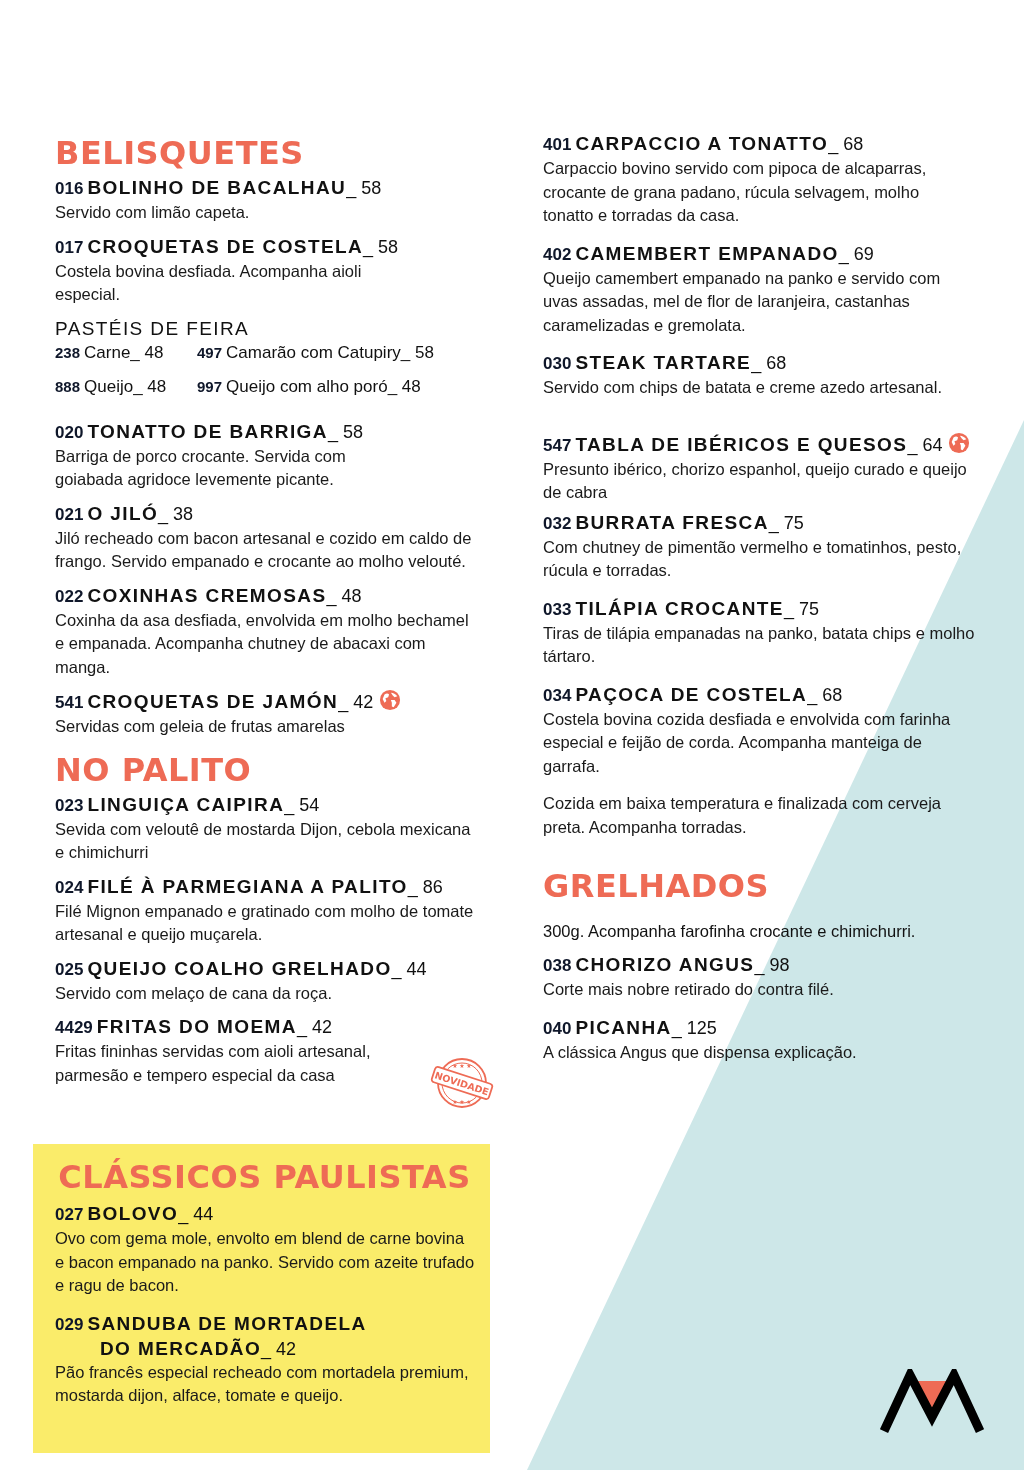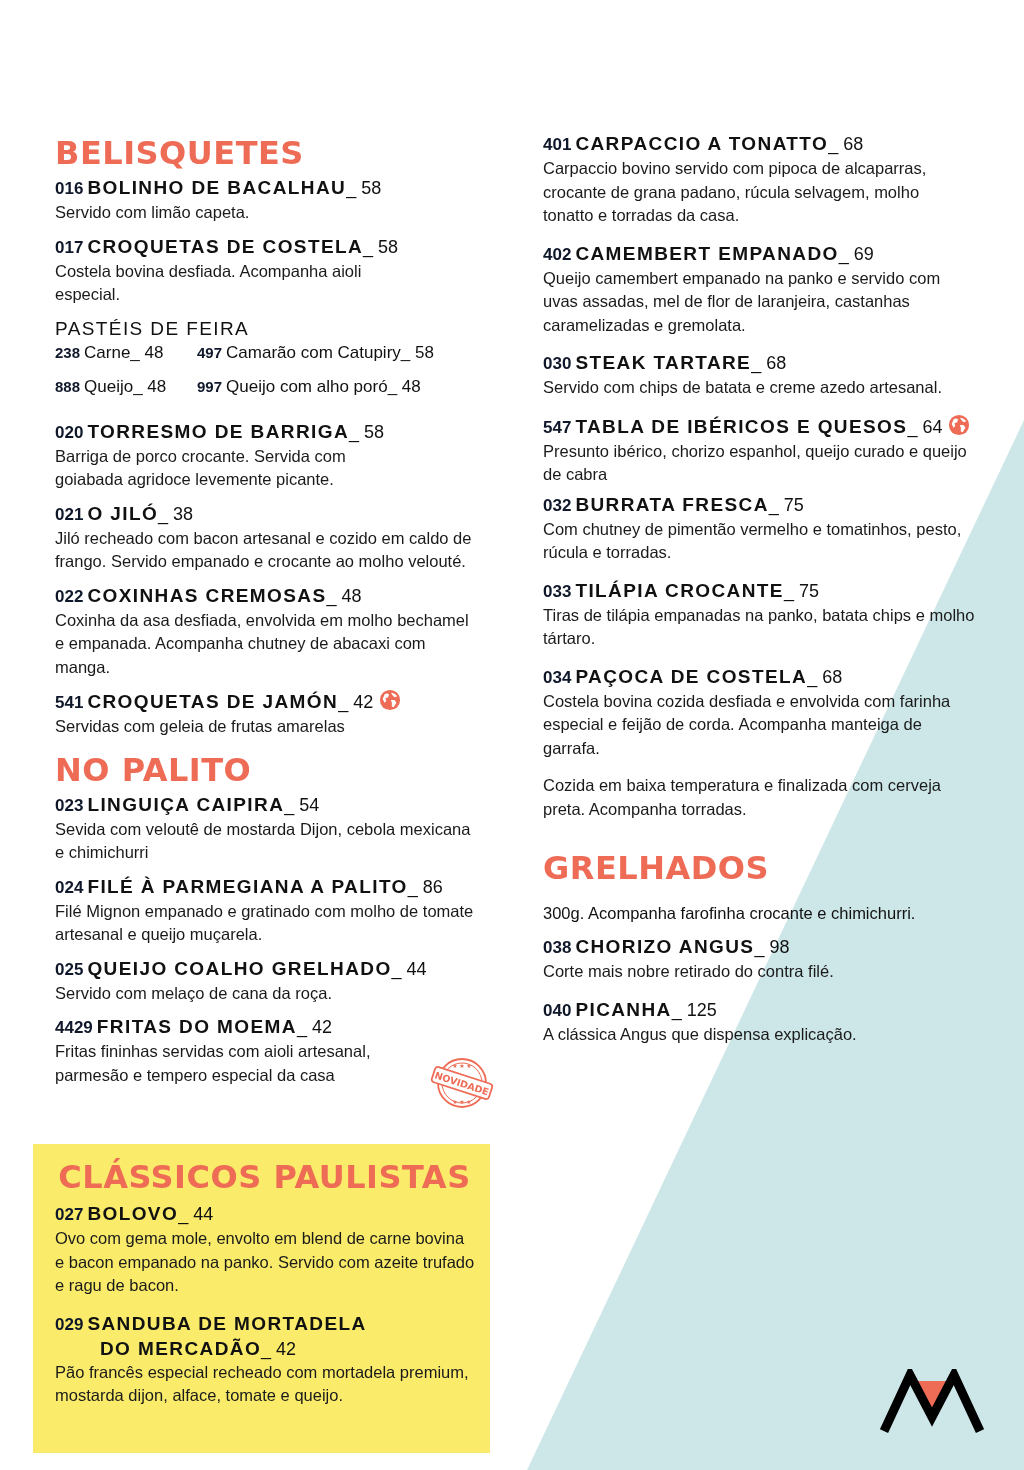--- a/index.html
+++ b/index.html
@@ -129,21 +129,21 @@
       <div class="sub-title">PASTÉIS DE FEIRA</div>
       <div class="pasteis-grid">
         <div><span class="code">238</span><span>Carne</span><span>_ 48</span></div>
         <div><span class="code">497</span><span>Camarão com Catupiry</span><span>_ 58</span></div>
         <div><span class="code">888</span><span>Queijo</span><span>_ 48</span></div>
         <div><span class="code">997</span><span>Queijo com alho poró</span><span>_ 48</span></div>
       </div>
     </div>
 
     <div class="item">
-      <div class="item-head"><span class="code">020</span><span class="name">TORRESMO DE BARRIGA</span><span class="price">_ 58</span></div>
+      <div class="item-head"><span class="code">020</span><span class="name">TONATTO DE BARRIGA</span><span class="price">_ 58</span></div>
       <div class="desc" style="width:350px">Barriga de porco crocante. Servida com goiabada agridoce levemente picante.</div>
     </div>
 
     <div class="item">
       <div class="item-head"><span class="code">021</span><span class="name">O JILÓ</span><span class="price">_ 38</span></div>
       <div class="desc" style="width:420px">Jiló recheado com bacon artesanal e cozido em caldo de frango. Servido empanado e crocante ao molho velouté.</div>
     </div>
 
     <div class="item">
       <div class="item-head"><span class="code">022</span><span class="name">COXINHAS CREMOSAS</span><span class="price">_ 48</span></div>
@@ -218,21 +218,21 @@
     <div class="item" style="margin-bottom:14px">
       <div class="item-head"><span class="code">401</span><span class="name">CARPACCIO A TONATTO</span><span class="price">_ 68</span></div>
       <div class="desc" style="width:400px">Carpaccio bovino servido com pipoca de alcaparras, crocante de grana padano, rúcula selvagem, molho tonatto e torradas da casa.</div>
     </div>
 
     <div class="item" style="margin-bottom:14px">
       <div class="item-head"><span class="code">402</span><span class="name">CAMEMBERT EMPANADO</span><span class="price">_ 69</span></div>
       <div class="desc" style="width:420px">Queijo camembert empanado na panko e servido com uvas assadas, mel de flor de laranjeira, castanhas caramelizadas e gremolata.</div>
     </div>
 
-    <div class="item" style="margin-bottom:14px">
+    <div class="item" style="margin-bottom:32px">
       <div class="item-head"><span class="code">030</span><span class="name">STEAK TARTARE</span><span class="price">_ 68</span></div>
       <div class="desc" style="width:400px">Servido com chips de batata e creme azedo artesanal.</div>
     </div>
 
     <div class="item" style="margin-bottom:6px">
       <div class="item-head"><span class="code">547</span><span class="name">TABLA DE IBÉRICOS E QUESOS</span><span class="price">_ 64</span><svg class="globe" viewBox="0 0 24 24">
             <circle cx="12" cy="12" r="11" fill="#EE6B55"></circle>
             <path d="M6 6 Q9 4 11 6 L10 9 L7 10 L8 13 L6 15 L4 11 Z M13 4 Q17 4 20 8 L17 9 L15 7 Z M13 12 L17 12 L19 15 L16 20 L14 19 L14 15 Z" fill="#fff"></path>
           </svg></div>
       <div class="desc" style="width:445px">Presunto ibérico, chorizo espanhol, queijo curado e queijo de cabra</div>

